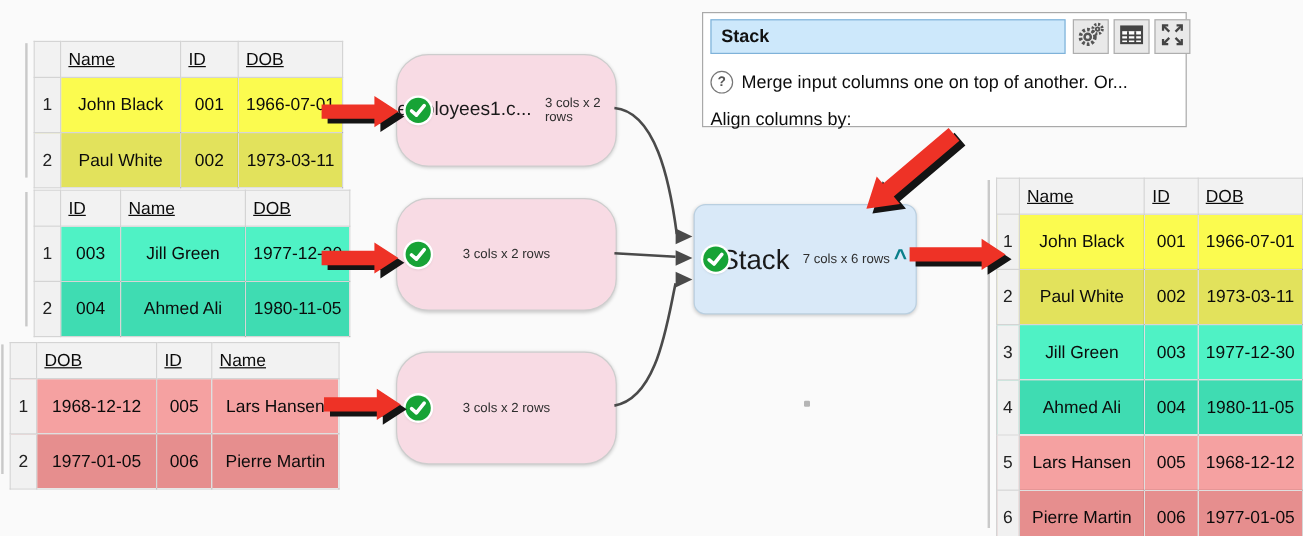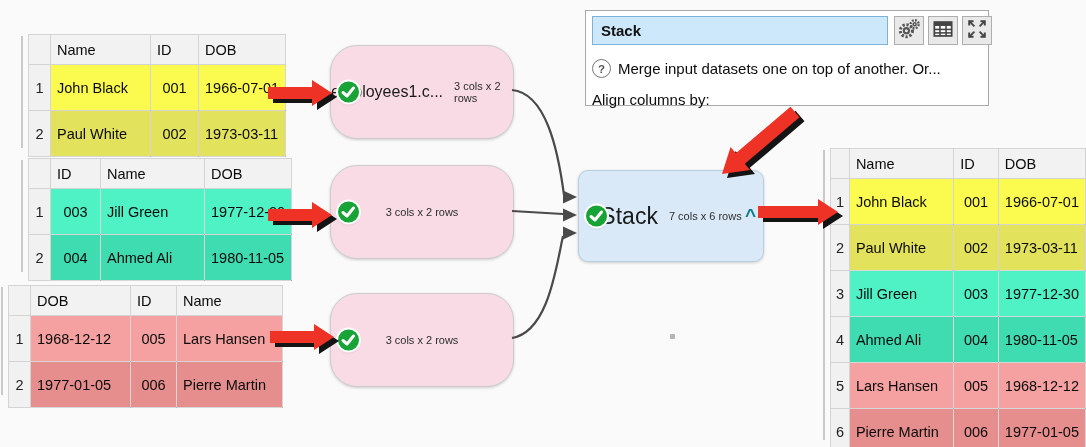--- a/index.html
+++ b/index.html
@@ -4,23 +4,23 @@
 <style>
   html,body{margin:0;padding:0;background:#ffffff;}
   #app{position:relative;width:1086px;height:447px;overflow:hidden;
        background:#fafafa;font-family:"Liberation Sans",sans-serif;color:#111;}
 
   
   table.tbl{position:absolute;border-collapse:collapse;table-layout:fixed;
             font-size:14.5px;color:#0b0b0b;background:#fff;}
   table.tbl th{background:#f2f2f2;font-weight:400;text-align:left;
                padding:2px 6px;border:1px solid #d4d4d4;height:25px;
-               overflow:hidden;white-space:nowrap;}
+               overflow:hidden;white-space:nowrap;text-decoration:underline;}
   table.tbl td{padding:2px 6px;border:1px solid rgba(0,0,0,0.16);height:41px;
-               overflow:hidden;white-space:nowrap;background:transparent;}
+               overflow:hidden;white-space:nowrap;background:transparent;text-align:center;}
   table.tbl td.rn{background:#f1f1f1;text-align:center;padding:2px 2px;
                   border:1px solid #d4d4d4;color:#222;}
   table.tbl td.num{text-align:center;}
   .strip{position:absolute;width:2px;background:#c9c9c9;}
 
   
   .node{position:absolute;width:182px;height:92px;background:#f8dbe4;
         border:1px solid #cdcdcd;border-radius:27px;
         box-shadow:0 1px 3px rgba(0,0,0,0.18);
         display:flex;flex-direction:row;align-items:center;justify-content:center;
@@ -232,21 +232,21 @@
             <polyline points="19,6 24,6 24,11"></polyline>
           <line x1="12" y1="18" x2="6" y2="24"></line>
             <polyline points="6,19 6,24 11,24"></polyline>
           <line x1="18" y1="18" x2="24" y2="24"></line>
             <polyline points="24,19 24,24 19,24"></polyline>
         </svg>
       </span>
     </button>
     <div class="desc-row">
       <span class="help">?</span>
-      <span class="desc">Merge input datasets one on top of another. Or...</span>
+      <span class="desc">Merge input columns one on top of another. Or...</span>
     </div>
     <span class="align-label">Align columns by:</span>
   </div>
 
   <div class="strip" style="left:823px;top:150px;height:290px"></div>
   <table class="tbl" style="left:830px;top:148px">
     <colgroup>
         <col style="width:20px">
         <col style="width:106px">
         <col style="width:46px">

